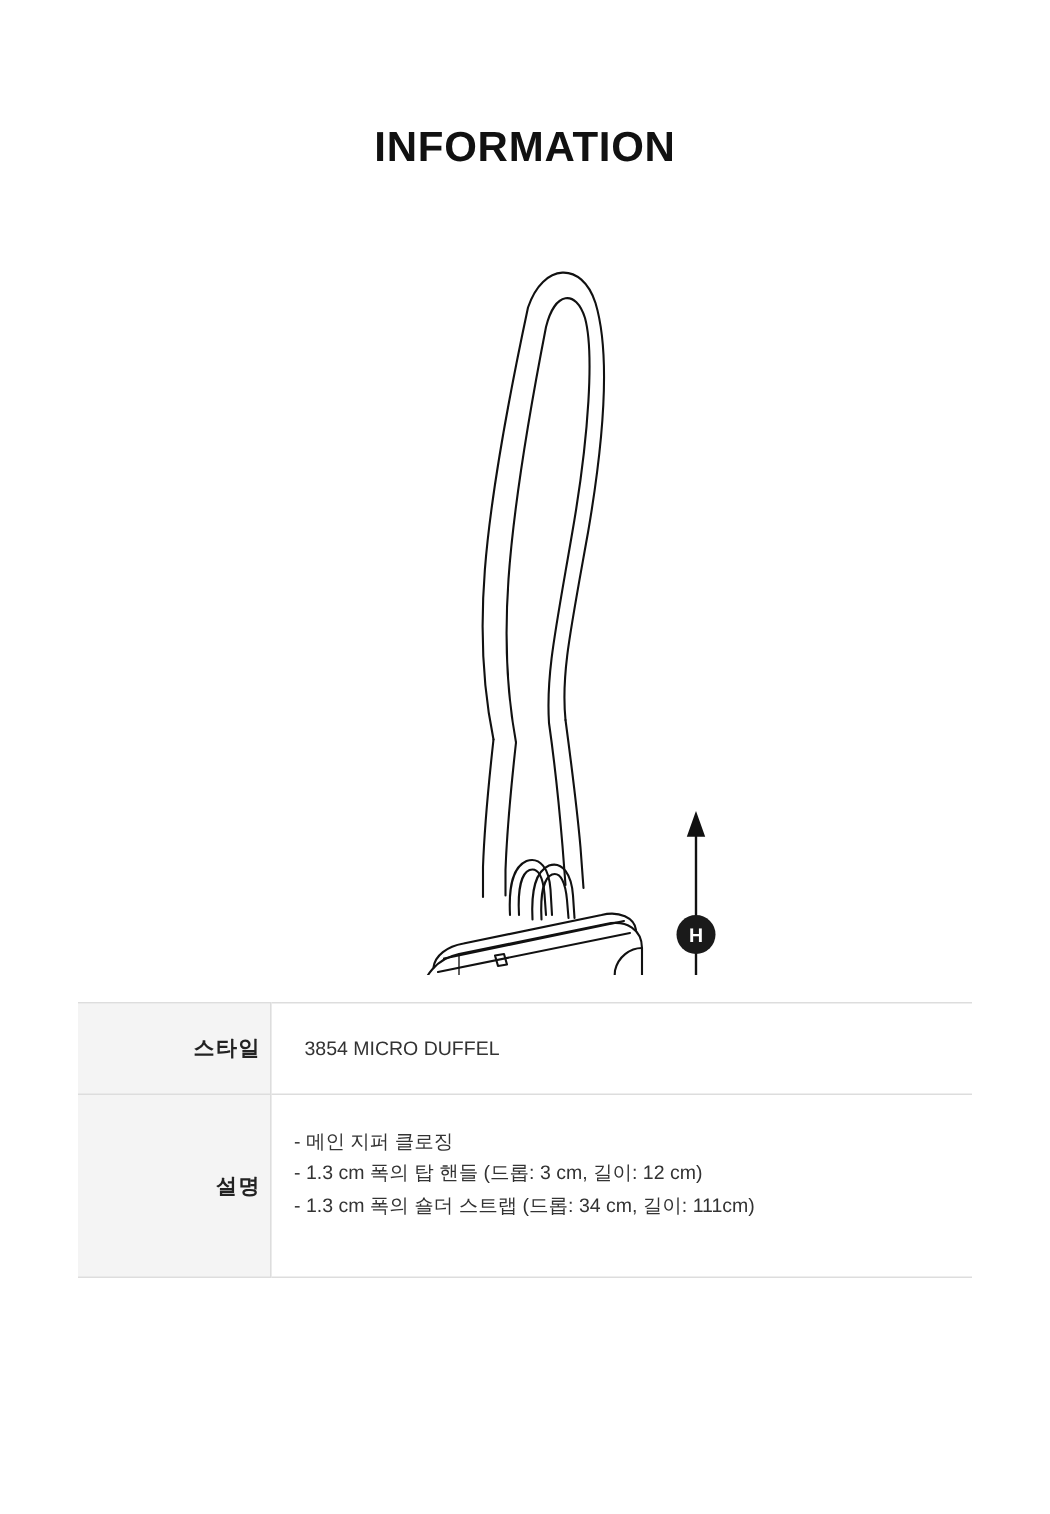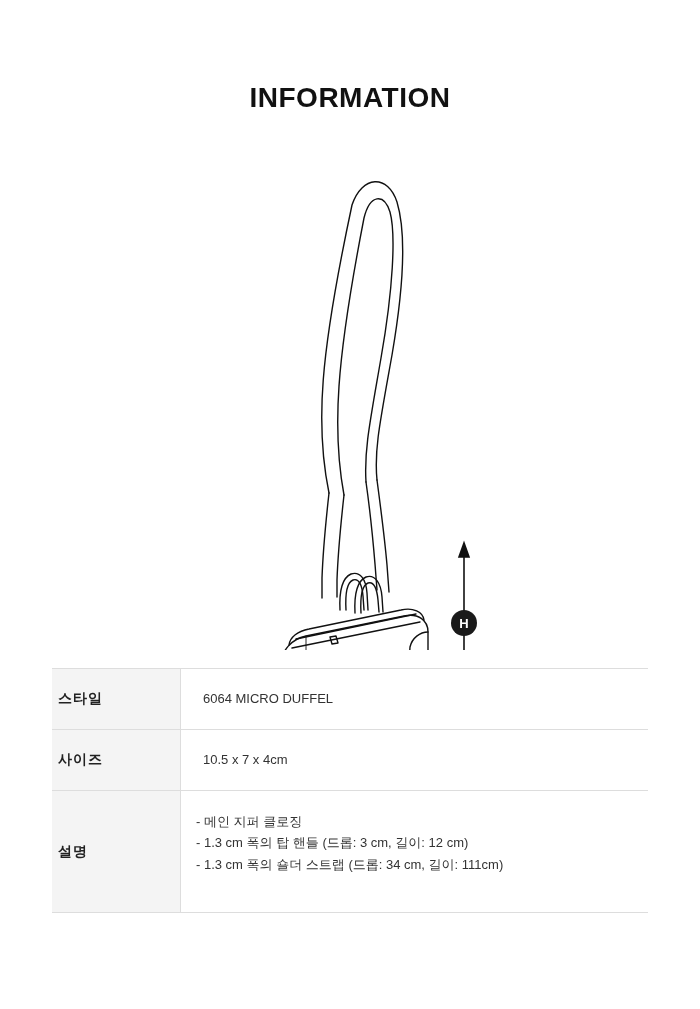--- a/index.html
+++ b/index.html
@@ -59,21 +59,21 @@
   .spec-table tr {
     border-top: 1px solid #dddddd;
     border-bottom: 1px solid #dddddd;
   }
   .spec-table th {
     width: 116px;
     background: #f4f4f4;
     font-size: 14px;
     font-weight: bold;
     color: #222222;
-    text-align: left;
+    text-align: right;
     vertical-align: middle;
     padding: 18px 6px;
     border-right: 1px solid #dddddd;
     letter-spacing: 1px;
   }
   .spec-table td {
     padding: 18px 0 18px 22px;
     font-size: 13px;
     color: #333333;
     vertical-align: middle;
@@ -151,25 +151,21 @@
       </g>
       <circle cx="254" cy="578" r="13" fill="#1a1a1a"></circle>
       <text x="254" y="583" text-anchor="middle" font-family="Liberation Sans, sans-serif" font-size="13" font-weight="bold" fill="#ffffff">D</text>
     </svg>
   </div>
 
   <table class="spec-table">
     <tbody>
       <tr class="row-style">
         <th>스타일</th>
-        <td>6064  MICRO DUFFEL</td>
-      </tr>
-      <tr class="row-size">
-        <th>사이즈</th>
-        <td>10.5 x 7  x 4cm</td>
+        <td>3854  MICRO DUFFEL</td>
       </tr>
       <tr class="row-desc">
         <th>설명</th>
         <td>
           <div class="desc-line">- 메인 지퍼 클로징</div>
           <div class="desc-line">- 1.3 cm 폭의 탑 핸들 (드롭: 3 cm, 길이: 12 cm)</div>
           <div class="desc-line">- 1.3 cm 폭의 숄더 스트랩 (드롭: 34 cm, 길이: 111cm)</div>
         </td>
       </tr>
     </tbody>

